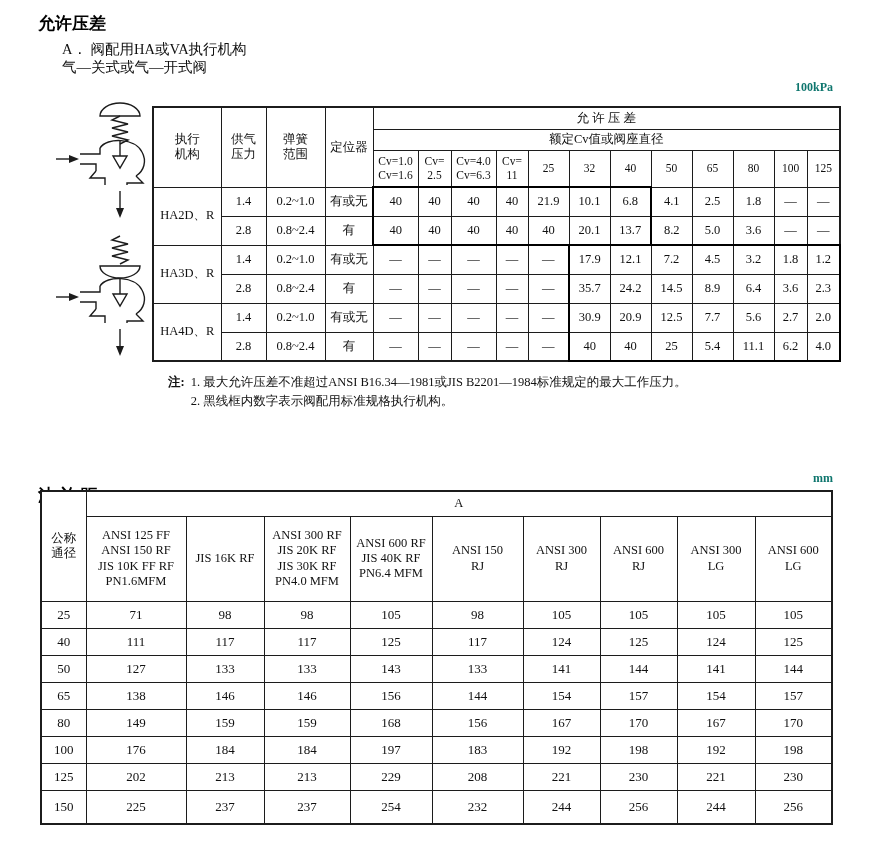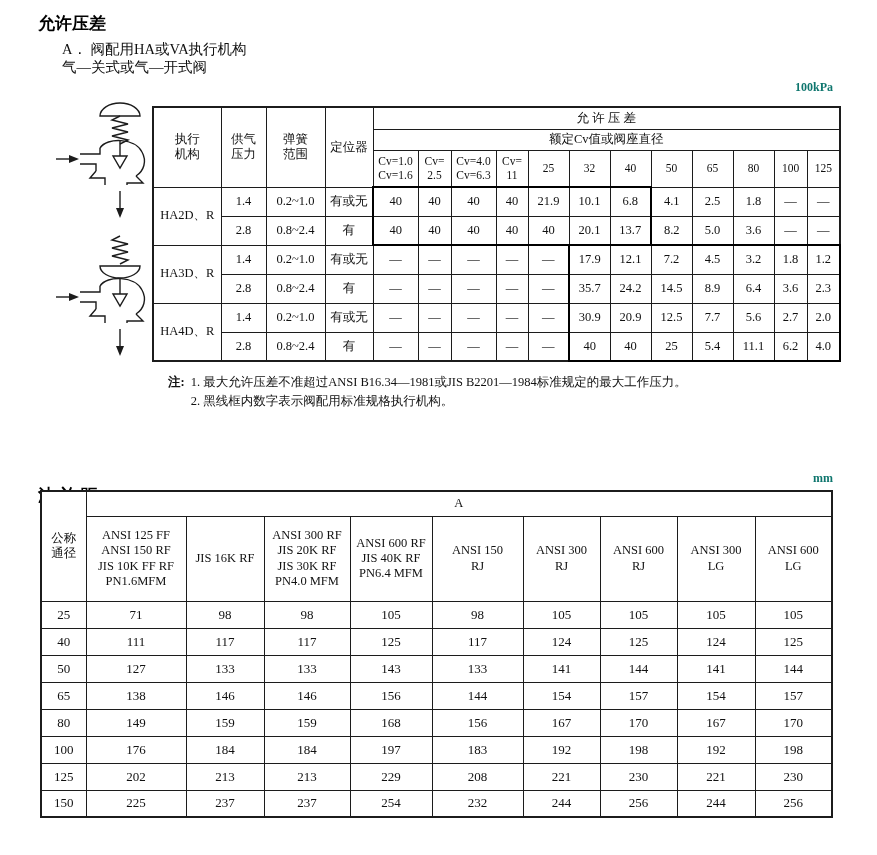--- a/index.html
+++ b/index.html
@@ -373,21 +373,21 @@
         <td>202</td>
         <td>213</td>
         <td>213</td>
         <td>229</td>
         <td>208</td>
         <td>221</td>
         <td>230</td>
         <td>221</td>
         <td>230</td>
       </tr>
-      <tr style="height: 27px;">
+      <tr style="height: 34px;">
         <td>150</td>
         <td>225</td>
         <td>237</td>
         <td>237</td>
         <td>254</td>
         <td>232</td>
         <td>244</td>
         <td>256</td>
         <td>244</td>
         <td>256</td>

